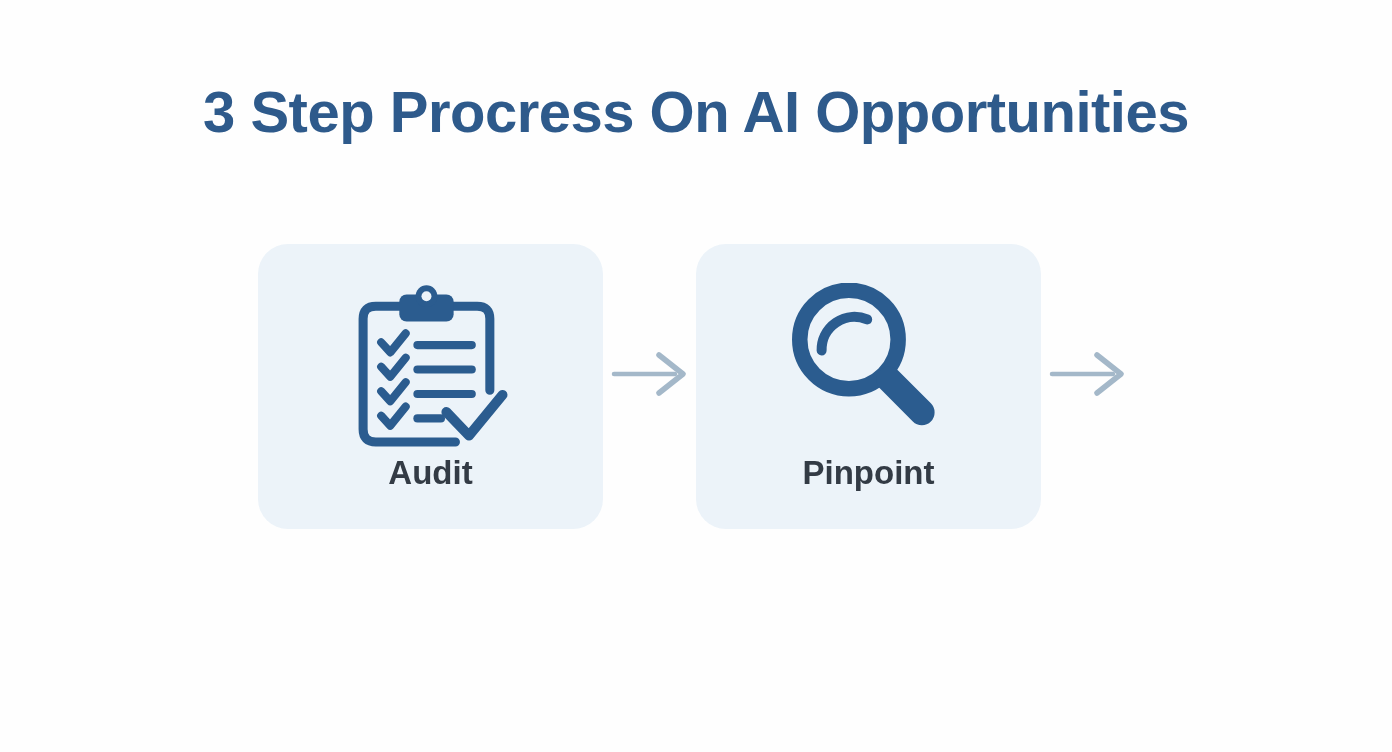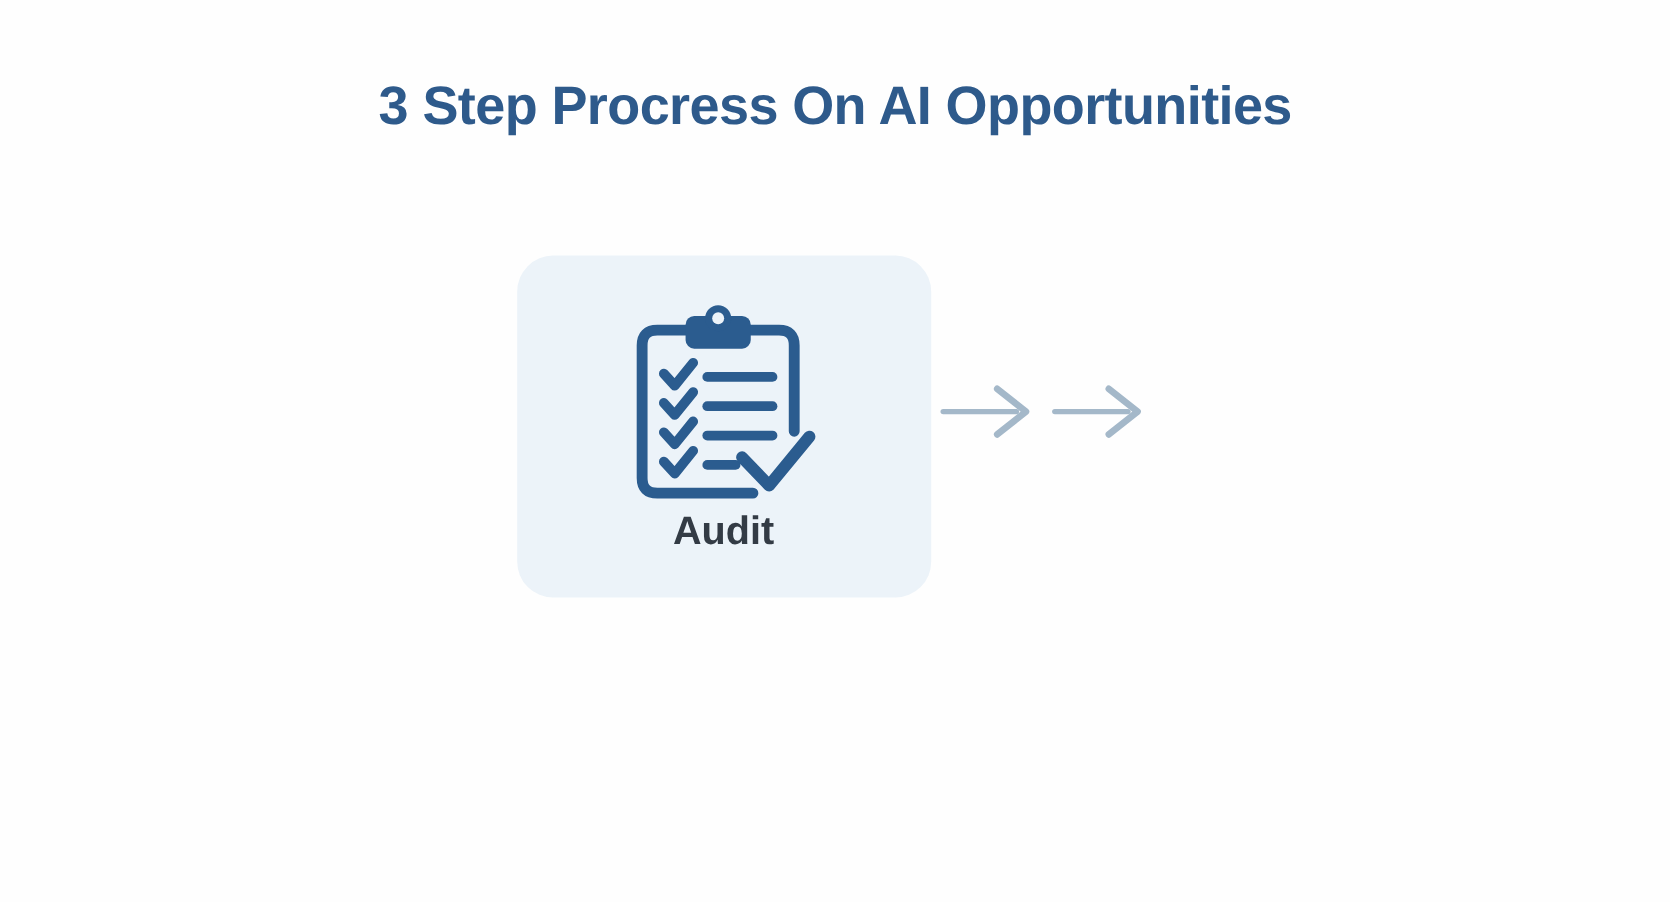--- a/index.html
+++ b/index.html
@@ -4,23 +4,23 @@
 <style>
   html,body{margin:0;padding:0;}
   body{
     width:1392px;height:752px;
     background:#fefefe;
     font-family:"Liberation Sans", sans-serif;
     overflow:hidden;
   }
   .canvas{width:1392px;height:752px;position:relative;}
   .title{
-    padding-top:62px;
+    padding-top:78px;
     text-align:center;
-    font-size:45px;
+    font-size:58px;
     font-weight:bold;
     letter-spacing:-0.5px;
     color:#2e5a8b;
   }
   .row{
     margin-top:99px;
     display:flex;
     justify-content:center;
     align-items:flex-start;
   }
@@ -90,20 +90,30 @@
       <div class="step-label">Audit</div>
     </div>
 
     <div class="arrow-wrap">
       <svg width="78" height="46" viewBox="0 0 78 46" fill="none">
         <path d="M3 23 H64" stroke="#a4b8c9" stroke-width="4.5" stroke-linecap="round"></path>
         <path d="M48 4 L72 23 L48 42" stroke="#a4b8c9" stroke-width="5.5" stroke-linecap="round" stroke-linejoin="round"></path>
       </svg>
     </div>
 
+    <div class="card">
+      <div class="icon-wrap">
+        <svg class="ic" width="164" height="164" viewBox="0 0 180 180" fill="none">
+          <circle cx="68" cy="62" r="54" stroke="#2b5c8f" stroke-width="17"></circle>
+          <path d="M38 74 A36 36 0 0 1 88 40" stroke="#2b5c8f" stroke-width="11" stroke-linecap="round"></path>
+          <path d="M112 106 L148 142" stroke="#2b5c8f" stroke-width="28" stroke-linecap="round"></path>
+        </svg>
+      </div>
+      <div class="step-label">Pinpoint</div>
+    </div>
 
     <div class="arrow-wrap">
       <svg width="78" height="46" viewBox="0 0 78 46" fill="none">
         <path d="M3 23 H64" stroke="#a4b8c9" stroke-width="4.5" stroke-linecap="round"></path>
         <path d="M48 4 L72 23 L48 42" stroke="#a4b8c9" stroke-width="5.5" stroke-linecap="round" stroke-linejoin="round"></path>
       </svg>
     </div>
 
 
   </div>

